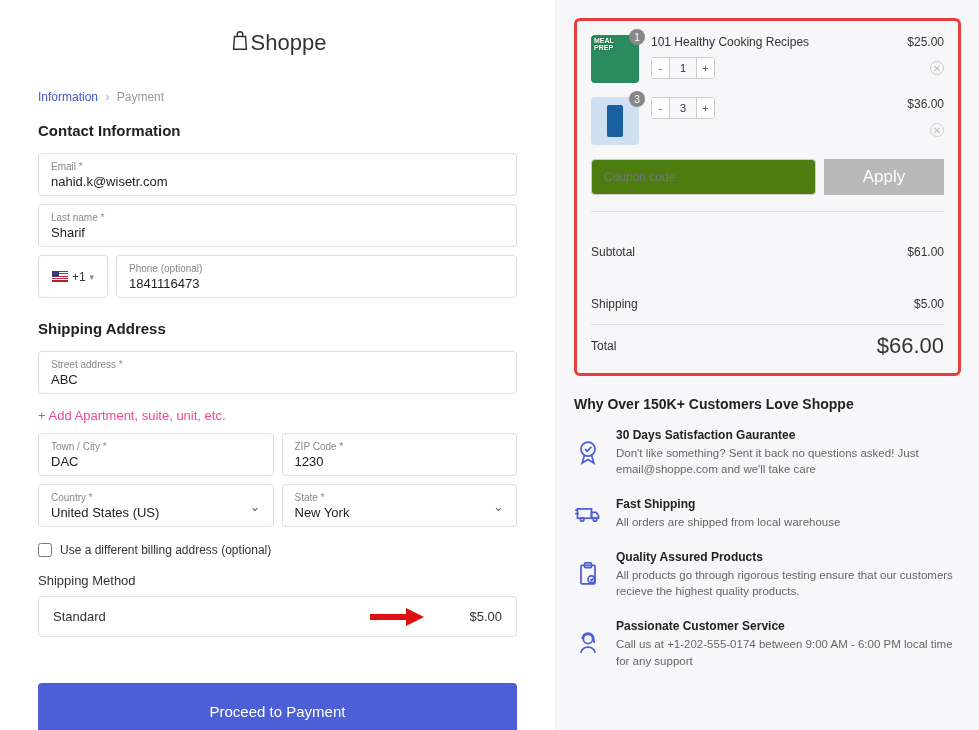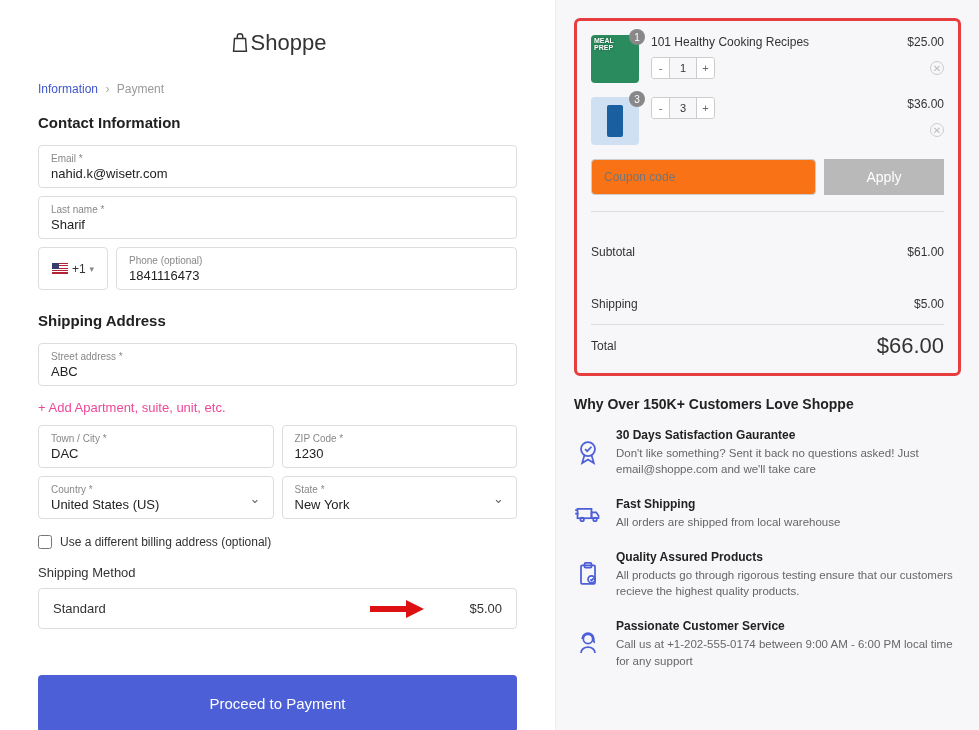--- a/index.html
+++ b/index.html
@@ -2,21 +2,21 @@
 <html><head>
 <meta charset="utf-8">
 <style>
   * { box-sizing: border-box; margin: 0; padding: 0; }
   body { font-family: -apple-system, BlinkMacSystemFont, "Segoe UI", Arial, sans-serif; font-size: 13px; color: #333; width: 979px; height: 730px; background: #fff; }
   .layout { display: flex; width: 100%; height: 100%; }
   .left { width: 555px; padding: 30px 38px 30px 38px; }
   .right { flex: 1; background: #f7f7f9; border-left: 1px solid #eee; padding: 18px; }
 
   
-  .logo { display: flex; align-items: center; justify-content: center; margin-bottom: 26px; }
+  .logo { display: flex; align-items: flex-start; justify-content: center; margin-bottom: 34px; }
   .logo-text { font-size: 22px; color: #333; font-weight: 500; }
 
   
   .crumb { font-size: 12px; margin-bottom: 18px; }
   .crumb-info { color: #3f56d0; }
   .crumb-sep { color: #aaa; margin: 0 4px; }
   .crumb-pay { color: #999; }
 
   h2 { font-size: 15px; color: #222; font-weight: 700; margin-bottom: 14px; }
   .sect { margin-bottom: 22px; }
@@ -56,22 +56,22 @@
   .item-right { flex: 1; }
   .item-title { font-size: 12px; color: #333; margin-bottom: 8px; }
   .item-price { position: absolute; right: 0; top: 0; font-size: 12px; color: #333; }
   .qty { display: flex; border: 1px solid #ccc; border-radius: 3px; overflow: hidden; width: fit-content; }
   .qty button { width: 18px; height: 20px; border: none; background: #fff; cursor: pointer; font-size: 11px; color: #666; border-right: 1px solid #ccc; }
   .qty button:last-child { border-right: none; border-left: 1px solid #ccc; }
   .qty .qv { width: 26px; text-align: center; font-size: 11px; line-height: 20px; }
   .remove { position: absolute; right: 0; top: 26px; width: 14px; height: 14px; border: 1px solid #ccc; border-radius: 50%; color: #bbb; font-size: 10px; display: flex; align-items: center; justify-content: center; cursor: pointer; }
 
   .coupon-row { display: flex; gap: 8px; margin: 4px 0 16px 0; }
-  .coupon-input { flex: 1; border: 1px solid #ccc; border-radius: 4px; padding: 10px 12px; font-size: 12px; background: #f97316; }
-  .apply-btn { width: 120px; background: #b9b9b9; color: #fff; border: none; border-radius: 0; font-size: 14px; cursor: pointer; }
+  .coupon-input { flex: 1; border: 1px solid #ccc; border-radius: 4px; padding: 10px 12px; font-size: 12px; background: #4d7c0f; }
+  .apply-btn { width: 120px; background: #b9b9b9; color: #fff; border: none; border-radius: 0; font-size: 17px; cursor: pointer; }
 
   .sum-row { display: flex; justify-content: space-between; font-size: 12px; color: #333; padding: 5px 0; margin-top: 28px; }
   .divider { border-top: 1px solid #ddd; margin: 8px 0; }
   .total-row { display: flex; justify-content: space-between; align-items: center; }
   .total-row .lbl { font-size: 12px; }
   .total-row .val { font-size: 22px; font-weight: 500; }
 
   .why-title { font-size: 14px; font-weight: 700; color: #222; margin-bottom: 16px; }
   .feat { display: flex; gap: 14px; margin-bottom: 20px; }
   .feat-icon { width: 28px; flex-shrink: 0; color: #4c5fd7; }

